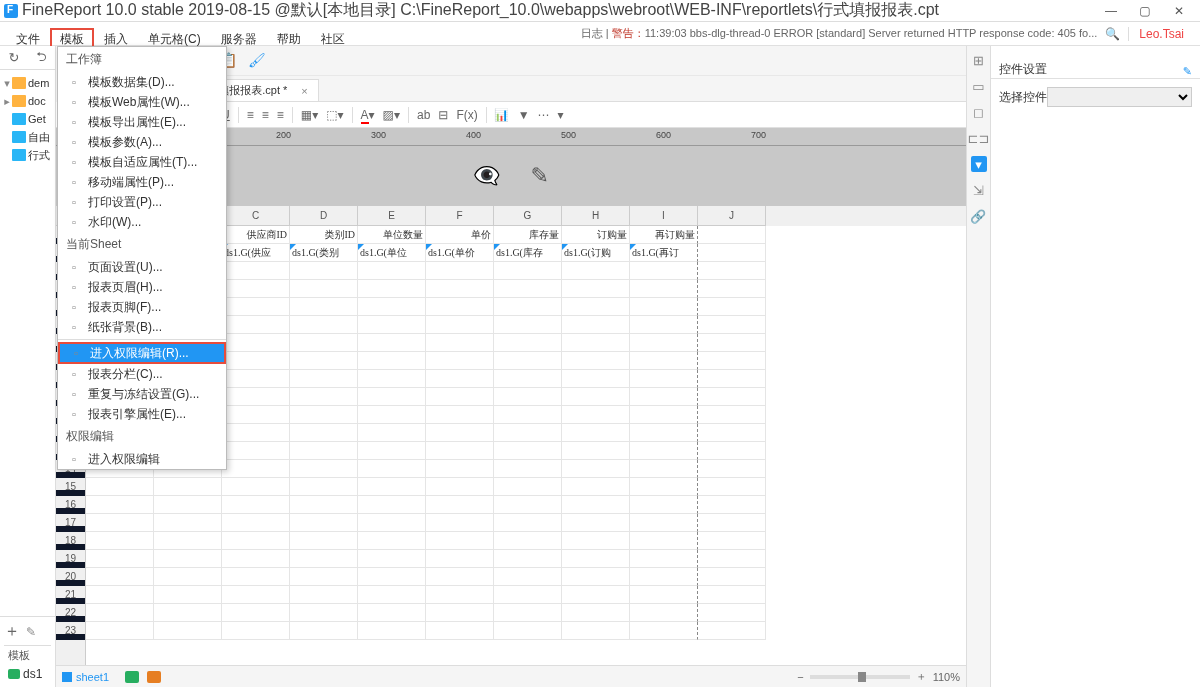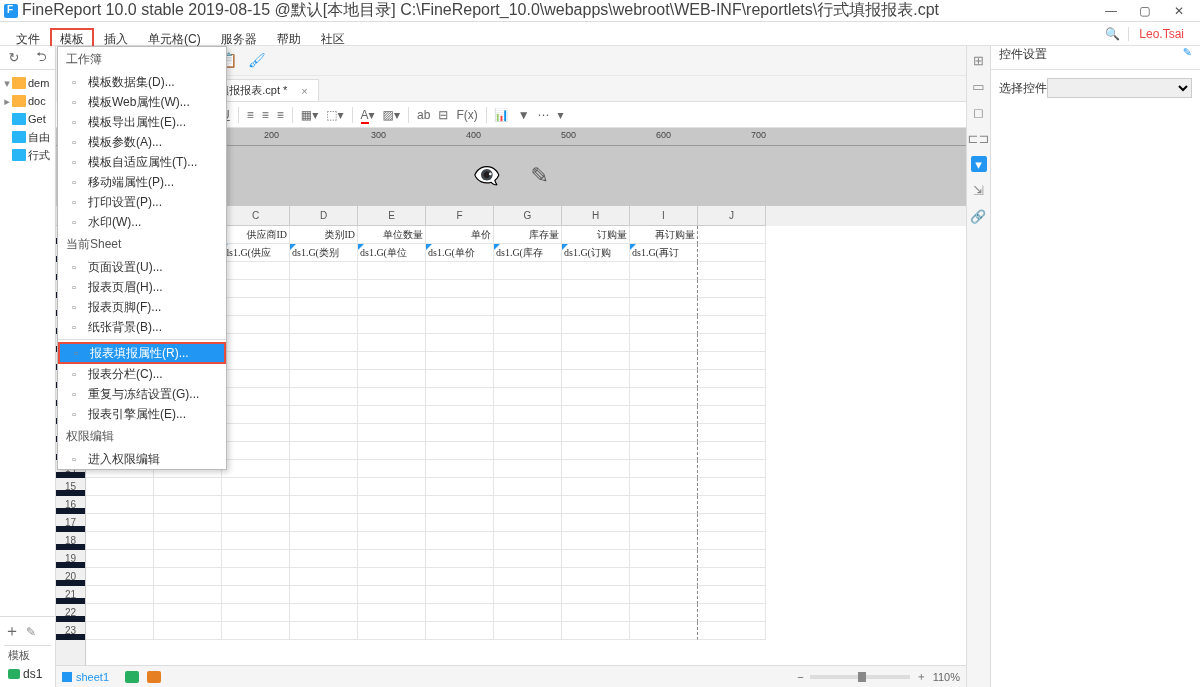--- a/index.html
+++ b/index.html
@@ -75,21 +75,21 @@
 .sheetbar .badges{margin-left:16px;display:flex;gap:8px;}
 .sheetbar .bd{width:14px;height:12px;border-radius:2px;}
 .sheetbar .spacer{flex:1;}
 .sheetbar .zoom{display:flex;align-items:center;gap:6px;color:#666;}
 .sheetbar .zline{width:100px;height:4px;background:#ddd;position:relative;}
 .sheetbar .zline .zh{position:absolute;left:48px;top:-3px;width:8px;height:10px;background:#888;}
 .propcol{width:24px;background:#f5f5f5;border-left:1px solid #ddd;display:flex;flex-direction:column;align-items:center;padding-top:6px;gap:10px;}
 .propcol .pi{width:16px;height:16px;color:#888;font-size:13px;display:flex;align-items:center;justify-content:center;}
 .propcol .pi.active{background:#2196f3;color:#fff;border-radius:2px;padding:2px;}
 .rightpanel{width:210px;border-left:1px solid #ddd;background:#fff;}
-.rightpanel .rh{height:24px;border-bottom:1px solid #e0e0e0;display:flex;align-items:flex-start;justify-content:space-between;padding:0 8px;font-size:12px;}
+.rightpanel .rh{height:24px;border-bottom:1px solid #e0e0e0;display:flex;align-items:flex-end;justify-content:space-between;padding:0 8px;font-size:12px;margin-top:9px;}
 .rightpanel .rh .pin{color:#2196f3;font-size:11px;}
 .rightpanel .rbody{padding:8px;font-size:12px;display:flex;align-items:center;gap:0;}
 .rightpanel select{flex:1;height:20px;border:1px solid #ccc;font-size:11px;}
 </style>
 </head>
 <body>
 
 <div class="titlebar">
   <div class="logo"></div>
   <div class="title">FineReport 10.0 stable 2019-08-15 @默认[本地目录]    C:\FineReport_10.0\webapps\webroot\WEB-INF\reportlets\行式填报报表.cpt</div>
@@ -102,20 +102,23 @@
   <div id="menuitems" style="display: flex;">
       <div class="mitem">文件</div>
       <div class="mitem active">模板</div>
       <div class="mitem">插入</div>
       <div class="mitem">单元格(C)</div>
       <div class="mitem">服务器</div>
       <div class="mitem">帮助</div>
       <div class="mitem">社区</div>
     </div>
   <div class="spacer"></div>
+  <div class="log">
+    <span>日志</span><span> | </span><span class="warn">警告：</span><span>11:39:03 bbs-dlg-thread-0 ERROR [standard] Server returned HTTP response code: 405 fo...</span>
+  </div>
   <div class="search-icon">🔍</div>
   <div class="user">Leo.Tsai</div>
 </div>
 
 <div class="mainrow">
   <div class="leftcol">
     <div class="lt">
       <span>↻</span>
       <span>⮌</span>
     </div>
@@ -214,21 +217,21 @@
       <div class="sep2"></div>
       <span class="ico">📊</span>
       <span class="ico">▼</span>
       <span class="ico">⋯</span>
       <span class="ico">▾</span>
     </div>
 
     <div class="ruler" id="ruler">
         <span class="tick" style="left: 30px;">0</span>
         <span class="tick" style="left: 125px;">100</span>
-        <span class="tick" style="left: 208px;">200</span>
+        <span class="tick" style="left: 220px;">200</span>
         <span class="tick" style="left: 315px;">300</span>
         <span class="tick" style="left: 410px;">400</span>
         <span class="tick" style="left: 505px;">500</span>
         <span class="tick" style="left: 600px;">600</span>
         <span class="tick" style="left: 695px;">700</span>
       </div>
     <div class="preview-area">
       <span class="pico">👁‍🗨</span>
       <span class="pico">✎</span>
     </div>
@@ -644,21 +647,21 @@
       <span class="ico">▫</span>
       <span>报表页脚(F)...</span>
     </div>
     <div class="di">
       <span class="ico">▫</span>
       <span>纸张背景(B)...</span>
     </div>
     <div class="sep"></div>
     <div class="di sel">
       <span class="ico">▫</span>
-      <span>报表填报属性(R)...</span>
+      <span>进入权限编辑(R)...</span>
     </div>
     <div class="di">
       <span class="ico">▫</span>
       <span>报表分栏(C)...</span>
     </div>
     <div class="di">
       <span class="ico">▫</span>
       <span>重复与冻结设置(G)...</span>
     </div>
     <div class="di">

